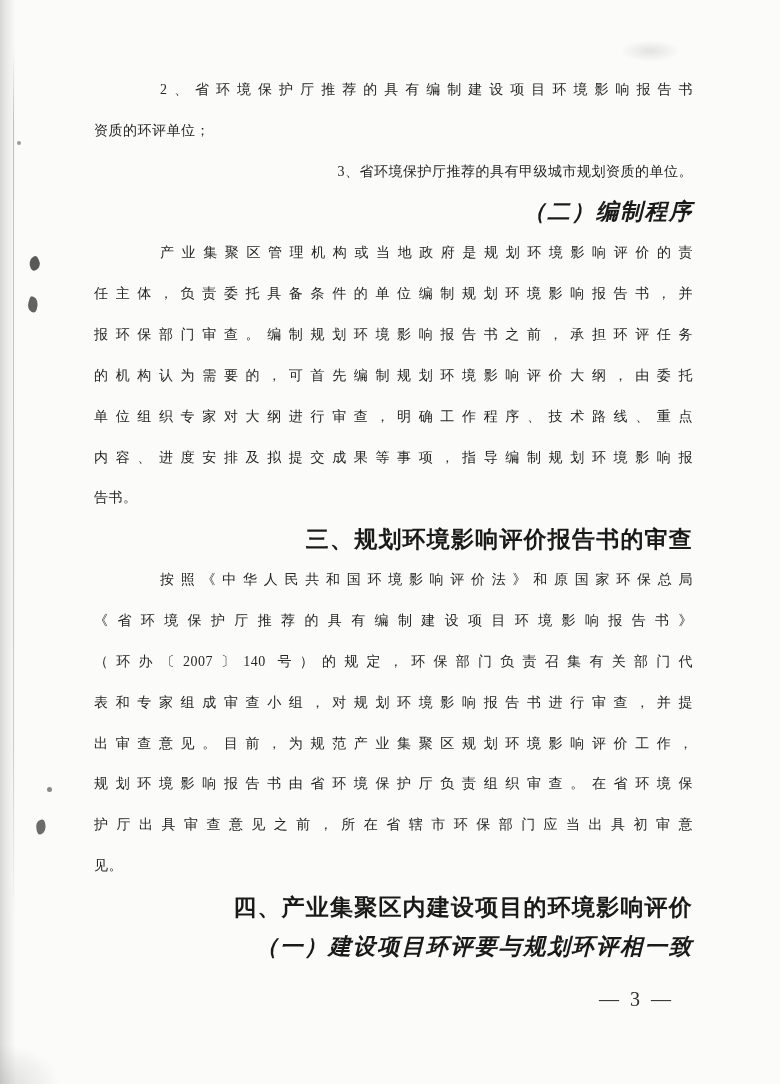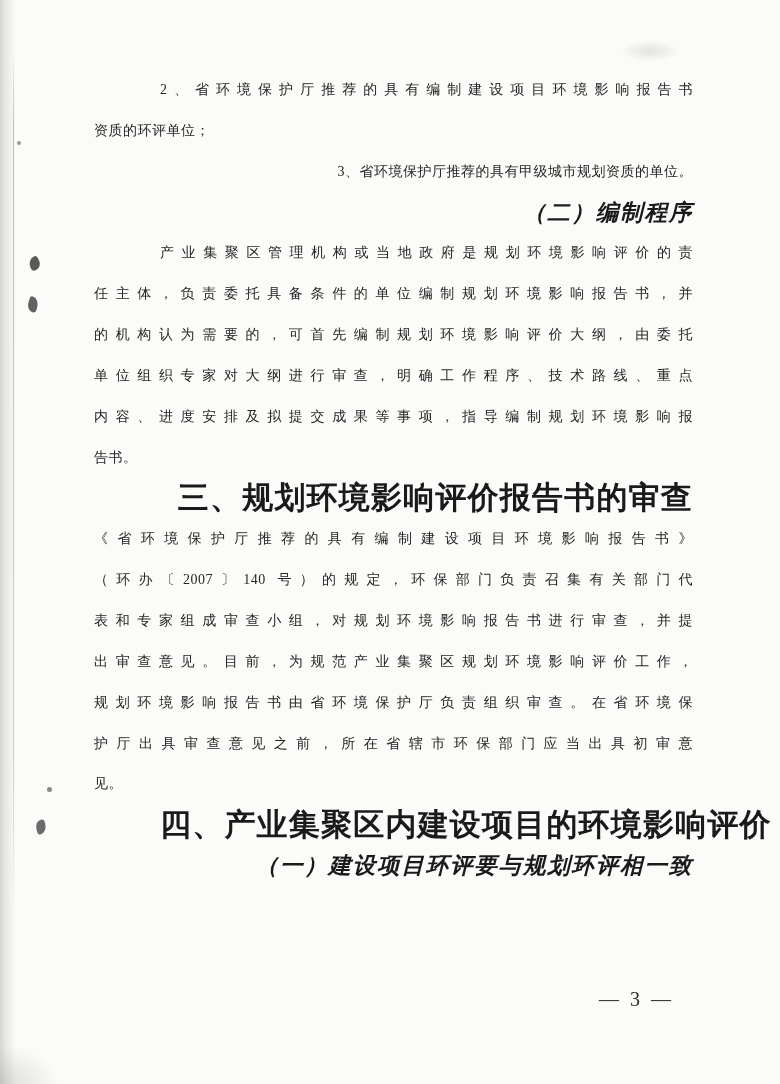--- a/index.html
+++ b/index.html
@@ -48,25 +48,25 @@
     white-space:nowrap;
   }
   .line.justify{
     white-space:normal;
     text-align:justify;
     text-align-last:justify;
   }
   .line.indent{padding-left:66px;text-align:right;}
   .heading-hei{
     font-family:"Liberation Sans","DejaVu Sans",sans-serif;
-    font-weight:700;font-size:31px;color:var(--heading-ink);
+    font-weight:700;font-size:23px;color:var(--heading-ink);
     letter-spacing:1.2px;
   }
   .heading-kai{
-    font-family:Liberation Serif, serif;
+    font-family:Liberation Mono, monospace;
     font-weight:700;font-style:italic;font-size:22.5px;color:var(--heading-ink);
     letter-spacing:1.8px;
   }
   .page-number{
     position:absolute;top:988px;right:106px;
     font-size:20px;color:#2e2e2e;letter-spacing:3px;
     font-family:"Liberation Serif","DejaVu Serif",serif;
   }
 </style>
 </head>
@@ -82,25 +82,27 @@
 <div class="speck speck-e"></div>
 <div class="smudge"></div>
 
 <div class="text-block">
     <div class="line body indent justify">2、省环境保护厅推荐的具有编制建设项目环境影响报告书</div>
     <div class="line body">资质的环评单位；</div>
     <div class="line body indent">3、省环境保护厅推荐的具有甲级城市规划资质的单位。</div>
     <div class="line heading-kai indent">（二）编制程序</div>
     <div class="line body indent justify">产业集聚区管理机构或当地政府是规划环境影响评价的责</div>
     <div class="line body justify">任主体，负责委托具备条件的单位编制规划环境影响报告书，并</div>
+    <div class="line body justify">报环保部门审查。编制规划环境影响报告书之前，承担环评任务</div>
     <div class="line body justify">的机构认为需要的，可首先编制规划环境影响评价大纲，由委托</div>
     <div class="line body justify">单位组织专家对大纲进行审查，明确工作程序、技术路线、重点</div>
     <div class="line body justify">内容、进度安排及拟提交成果等事项，指导编制规划环境影响报</div>
     <div class="line body">告书。</div>
     <div class="line heading-hei indent">三、规划环境影响评价报告书的审查</div>
+    <div class="line body indent justify">按照《中华人民共和国环境影响评价法》和原国家环保总局</div>
     <div class="line body justify">《省环境保护厅推荐的具有编制建设项目环境影响报告书》</div>
     <div class="line body justify">（环办〔2007〕140 号）的规定，环保部门负责召集有关部门代</div>
     <div class="line body justify">表和专家组成审查小组，对规划环境影响报告书进行审查，并提</div>
     <div class="line body justify">出审查意见。目前，为规范产业集聚区规划环境影响评价工作，</div>
     <div class="line body justify">规划环境影响报告书由省环境保护厅负责组织审查。在省环境保</div>
     <div class="line body justify">护厅出具审查意见之前，所在省辖市环保部门应当出具初审意</div>
     <div class="line body">见。</div>
     <div class="line heading-hei indent">四、产业集聚区内建设项目的环境影响评价</div>
     <div class="line heading-kai indent">（一）建设项目环评要与规划环评相一致</div>
   </div>

